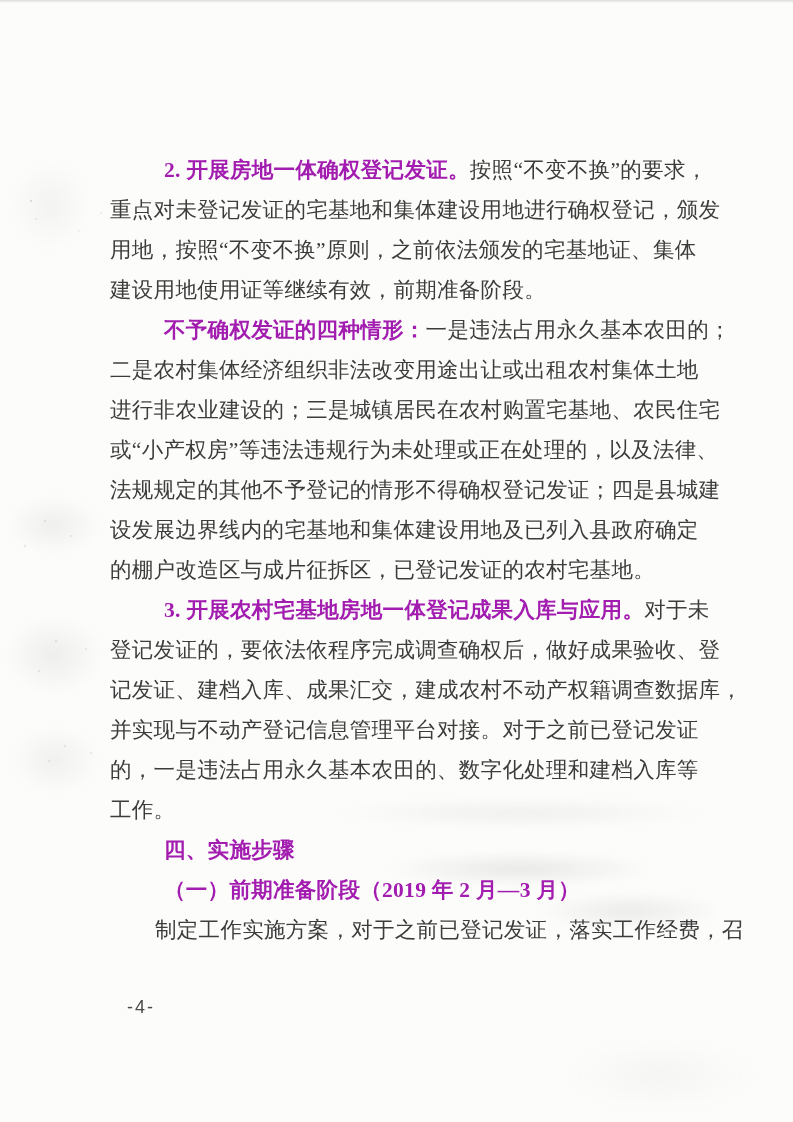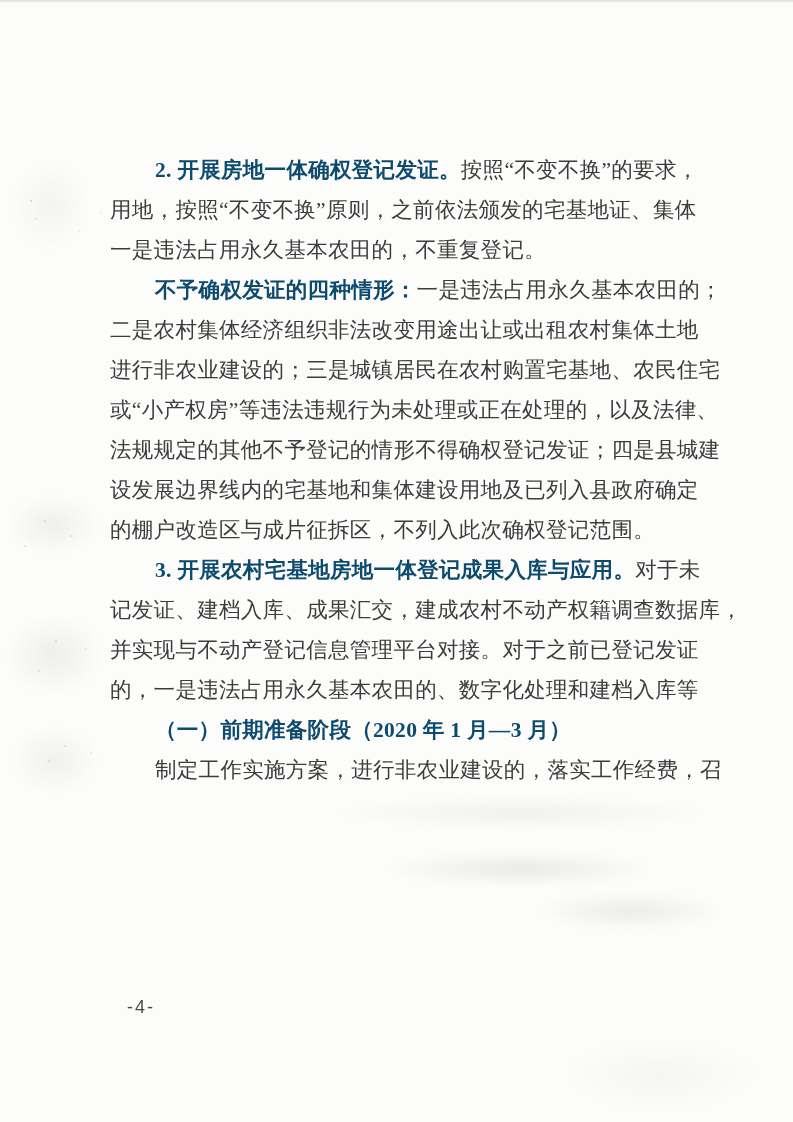--- a/index.html
+++ b/index.html
@@ -35,21 +35,22 @@
     color: #3c3c3c;
     white-space: nowrap;
     letter-spacing: 0.3px;
   }
   .line.indent {
     padding-left: 45px;
   }
   .seg { font-weight: normal; }
   .seg-bold {
     font-weight: bold;
-    color: #0c4a6e;
+    color: #a21caf;
+    margin-left: 9px;
   }
   .page-number {
     position: absolute;
     left: 127px;
     top: 997px;
     font-size: 18px;
     letter-spacing: 2px;
     color: #4a4a4a;
     font-family: "Liberation Sans", "DejaVu Sans", sans-serif;
   }
@@ -102,31 +103,35 @@
   <div class="smudge s3"></div>
   <div class="smudge s4"></div>
   <div class="smudge s5"></div>
   <div class="smudge s6"></div>
   <div class="smudge s7"></div>
   <div class="smudge s8"></div>
   <div class="speckles"></div>
 
   <div class="textblock" id="textblock">
       <div class="line indent"><span class="seg-bold">2. 开展房地一体确权登记发证。</span><span class="seg">按照“不变不换”的要求，</span></div>
+      <div class="line"><span class="seg">重点对未登记发证的宅基地和集体建设用地进行确权登记，颁发</span></div>
       <div class="line"><span class="seg">用地，按照“不变不换”原则，之前依法颁发的宅基地证、集体</span></div>
-      <div class="line"><span class="seg">一是违法占用永久基本农田的，不重复登记。</span></div>
+      <div class="line"><span class="seg">建设用地使用证等继续有效，前期准备阶段。</span></div>
       <div class="line indent"><span class="seg-bold">不予确权发证的四种情形：</span><span class="seg">一是违法占用永久基本农田的；</span></div>
       <div class="line"><span class="seg">二是农村集体经济组织非法改变用途出让或出租农村集体土地</span></div>
       <div class="line"><span class="seg">进行非农业建设的；三是城镇居民在农村购置宅基地、农民住宅</span></div>
       <div class="line"><span class="seg">或“小产权房”等违法违规行为未处理或正在处理的，以及法律、</span></div>
       <div class="line"><span class="seg">法规规定的其他不予登记的情形不得确权登记发证；四是县城建</span></div>
       <div class="line"><span class="seg">设发展边界线内的宅基地和集体建设用地及已列入县政府确定</span></div>
-      <div class="line"><span class="seg">的棚户改造区与成片征拆区，不列入此次确权登记范围。</span></div>
+      <div class="line"><span class="seg">的棚户改造区与成片征拆区，已登记发证的农村宅基地。</span></div>
       <div class="line indent"><span class="seg-bold">3. 开展农村宅基地房地一体登记成果入库与应用。</span><span class="seg">对于未</span></div>
+      <div class="line"><span class="seg">登记发证的，要依法依程序完成调查确权后，做好成果验收、登</span></div>
       <div class="line"><span class="seg">记发证、建档入库、成果汇交，建成农村不动产权籍调查数据库，</span></div>
       <div class="line"><span class="seg">并实现与不动产登记信息管理平台对接。对于之前已登记发证</span></div>
       <div class="line"><span class="seg">的，一是违法占用永久基本农田的、数字化处理和建档入库等</span></div>
-      <div class="line indent"><span class="seg-bold">（一）前期准备阶段（2020 年 1 月—3 月）</span></div>
-      <div class="line indent"><span class="seg">制定工作实施方案，进行非农业建设的，落实工作经费，召</span></div>
+      <div class="line"><span class="seg">工作。</span></div>
+      <div class="line indent"><span class="seg-bold">四、实施步骤</span></div>
+      <div class="line indent"><span class="seg-bold">（一）前期准备阶段（2019 年 2 月—3 月）</span></div>
+      <div class="line indent"><span class="seg">制定工作实施方案，对于之前已登记发证，落实工作经费，召</span></div>
     </div>
 
   <div class="page-number">-4-</div>
 </div>
 
 </body></html>

